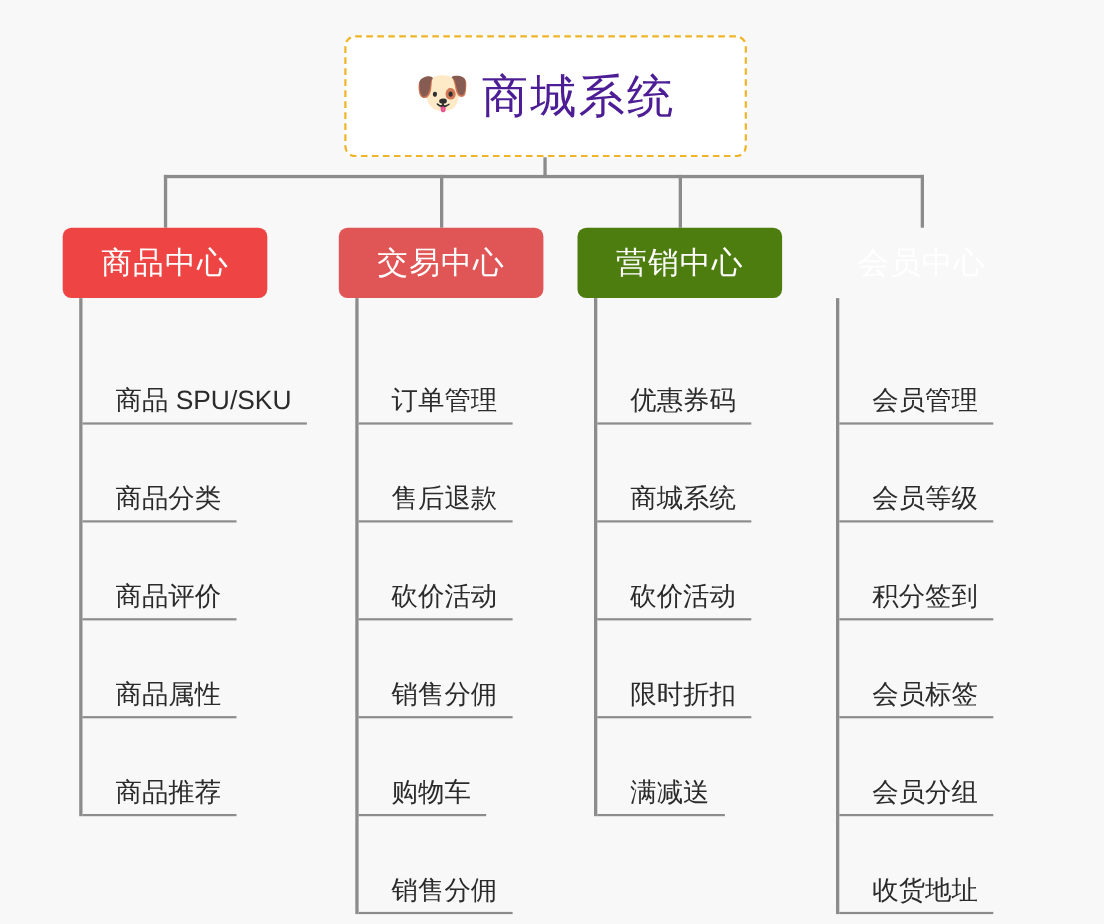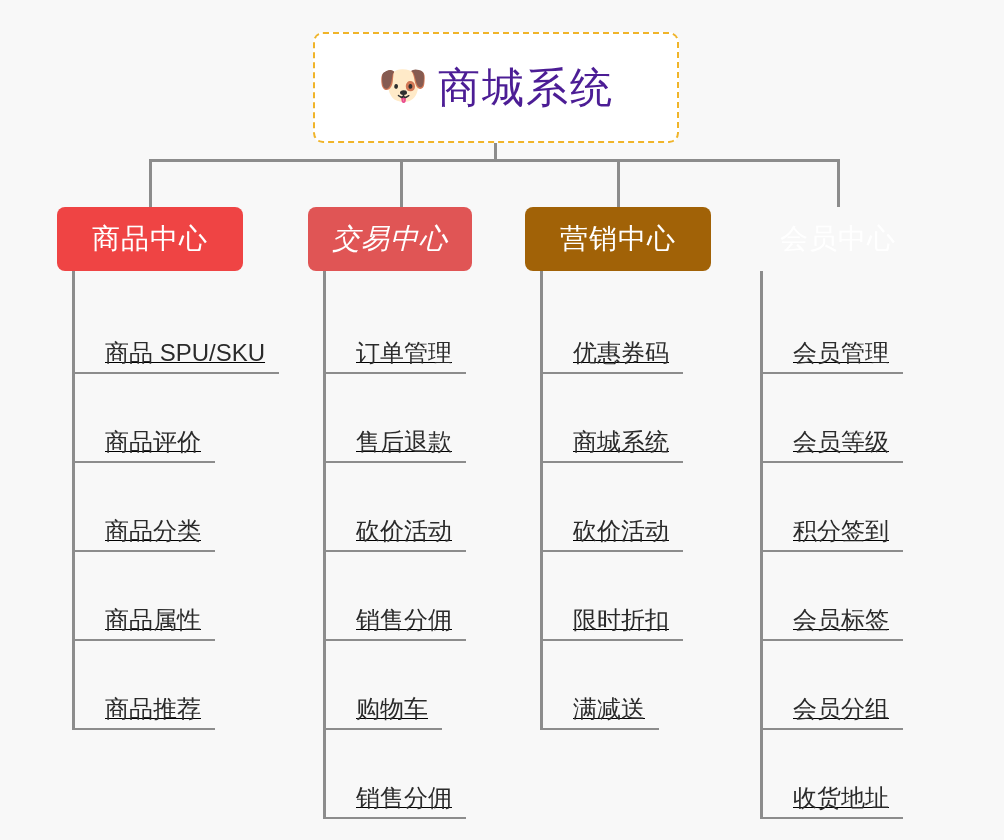--- a/index.html
+++ b/index.html
@@ -96,31 +96,30 @@
     align-items: center;
     justify-content: center;
     color: #ffffff;
     font-size: 28px;
     letter-spacing: 1px;
     box-sizing: border-box;
     padding: 0 22px;
     white-space: nowrap;
   }
   .branch-1 .branch-header { width: 186px; }
-  .branch-2 .branch-header { width: 164px; font-style: italic; }
+  .branch-2 .branch-header { width: 186px; }
   .branch-3 .branch-header { width: 186px; }
   .branch-4 .branch-header { width: 186px; }
 
   
   .branch-body {
     position: relative;
     margin-left: 15px;
     border-left: 3px solid #8c8c8c;
-    padding-top: 14px;
-    text-decoration: underline;
+    padding-top: 26px;
   }
 
   .leaf {
     position: relative;
     height: 89px;
     box-sizing: border-box;
     display: flex;
     align-items: flex-end;
   }
   .leaf-inner {
@@ -154,24 +153,24 @@
   <div class="conn conn-drop drop-3" style="background: rgb(140, 140, 140);"></div>
   <div class="conn conn-drop drop-4" style="background: rgb(140, 140, 140);"></div>
 
   <div class="branch branch-1">
     <div class="branch-header" style="background: #ef4444;">商品中心</div>
     <div class="branch-body">
       <div class="leaf">
           <span class="leaf-inner"><span class="leaf-label">商品 SPU/SKU</span></span>
         </div>
       <div class="leaf">
+          <span class="leaf-inner"><span class="leaf-label">商品分类</span></span>
+        </div>
+      <div class="leaf">
           <span class="leaf-inner"><span class="leaf-label">商品评价</span></span>
-        </div>
-      <div class="leaf">
-          <span class="leaf-inner"><span class="leaf-label">商品分类</span></span>
         </div>
       <div class="leaf">
           <span class="leaf-inner"><span class="leaf-label">商品属性</span></span>
         </div>
       <div class="leaf">
           <span class="leaf-inner"><span class="leaf-label">商品推荐</span></span>
         </div>
     </div>
   </div>
 
@@ -193,21 +192,21 @@
       <div class="leaf">
           <span class="leaf-inner"><span class="leaf-label">购物车</span></span>
         </div>
       <div class="leaf">
           <span class="leaf-inner"><span class="leaf-label">销售分佣</span></span>
         </div>
     </div>
   </div>
 
   <div class="branch branch-3">
-    <div class="branch-header" style="background: #a16207; text-align: center;">营销中心</div>
+    <div class="branch-header" style="background: #4d7c0f; text-align: center;">营销中心</div>
     <div class="branch-body">
       <div class="leaf">
           <span class="leaf-inner"><span class="leaf-label">优惠券码</span></span>
         </div>
       <div class="leaf">
           <span class="leaf-inner"><span class="leaf-label">商城系统</span></span>
         </div>
       <div class="leaf">
           <span class="leaf-inner"><span class="leaf-label">砍价活动</span></span>
         </div>

